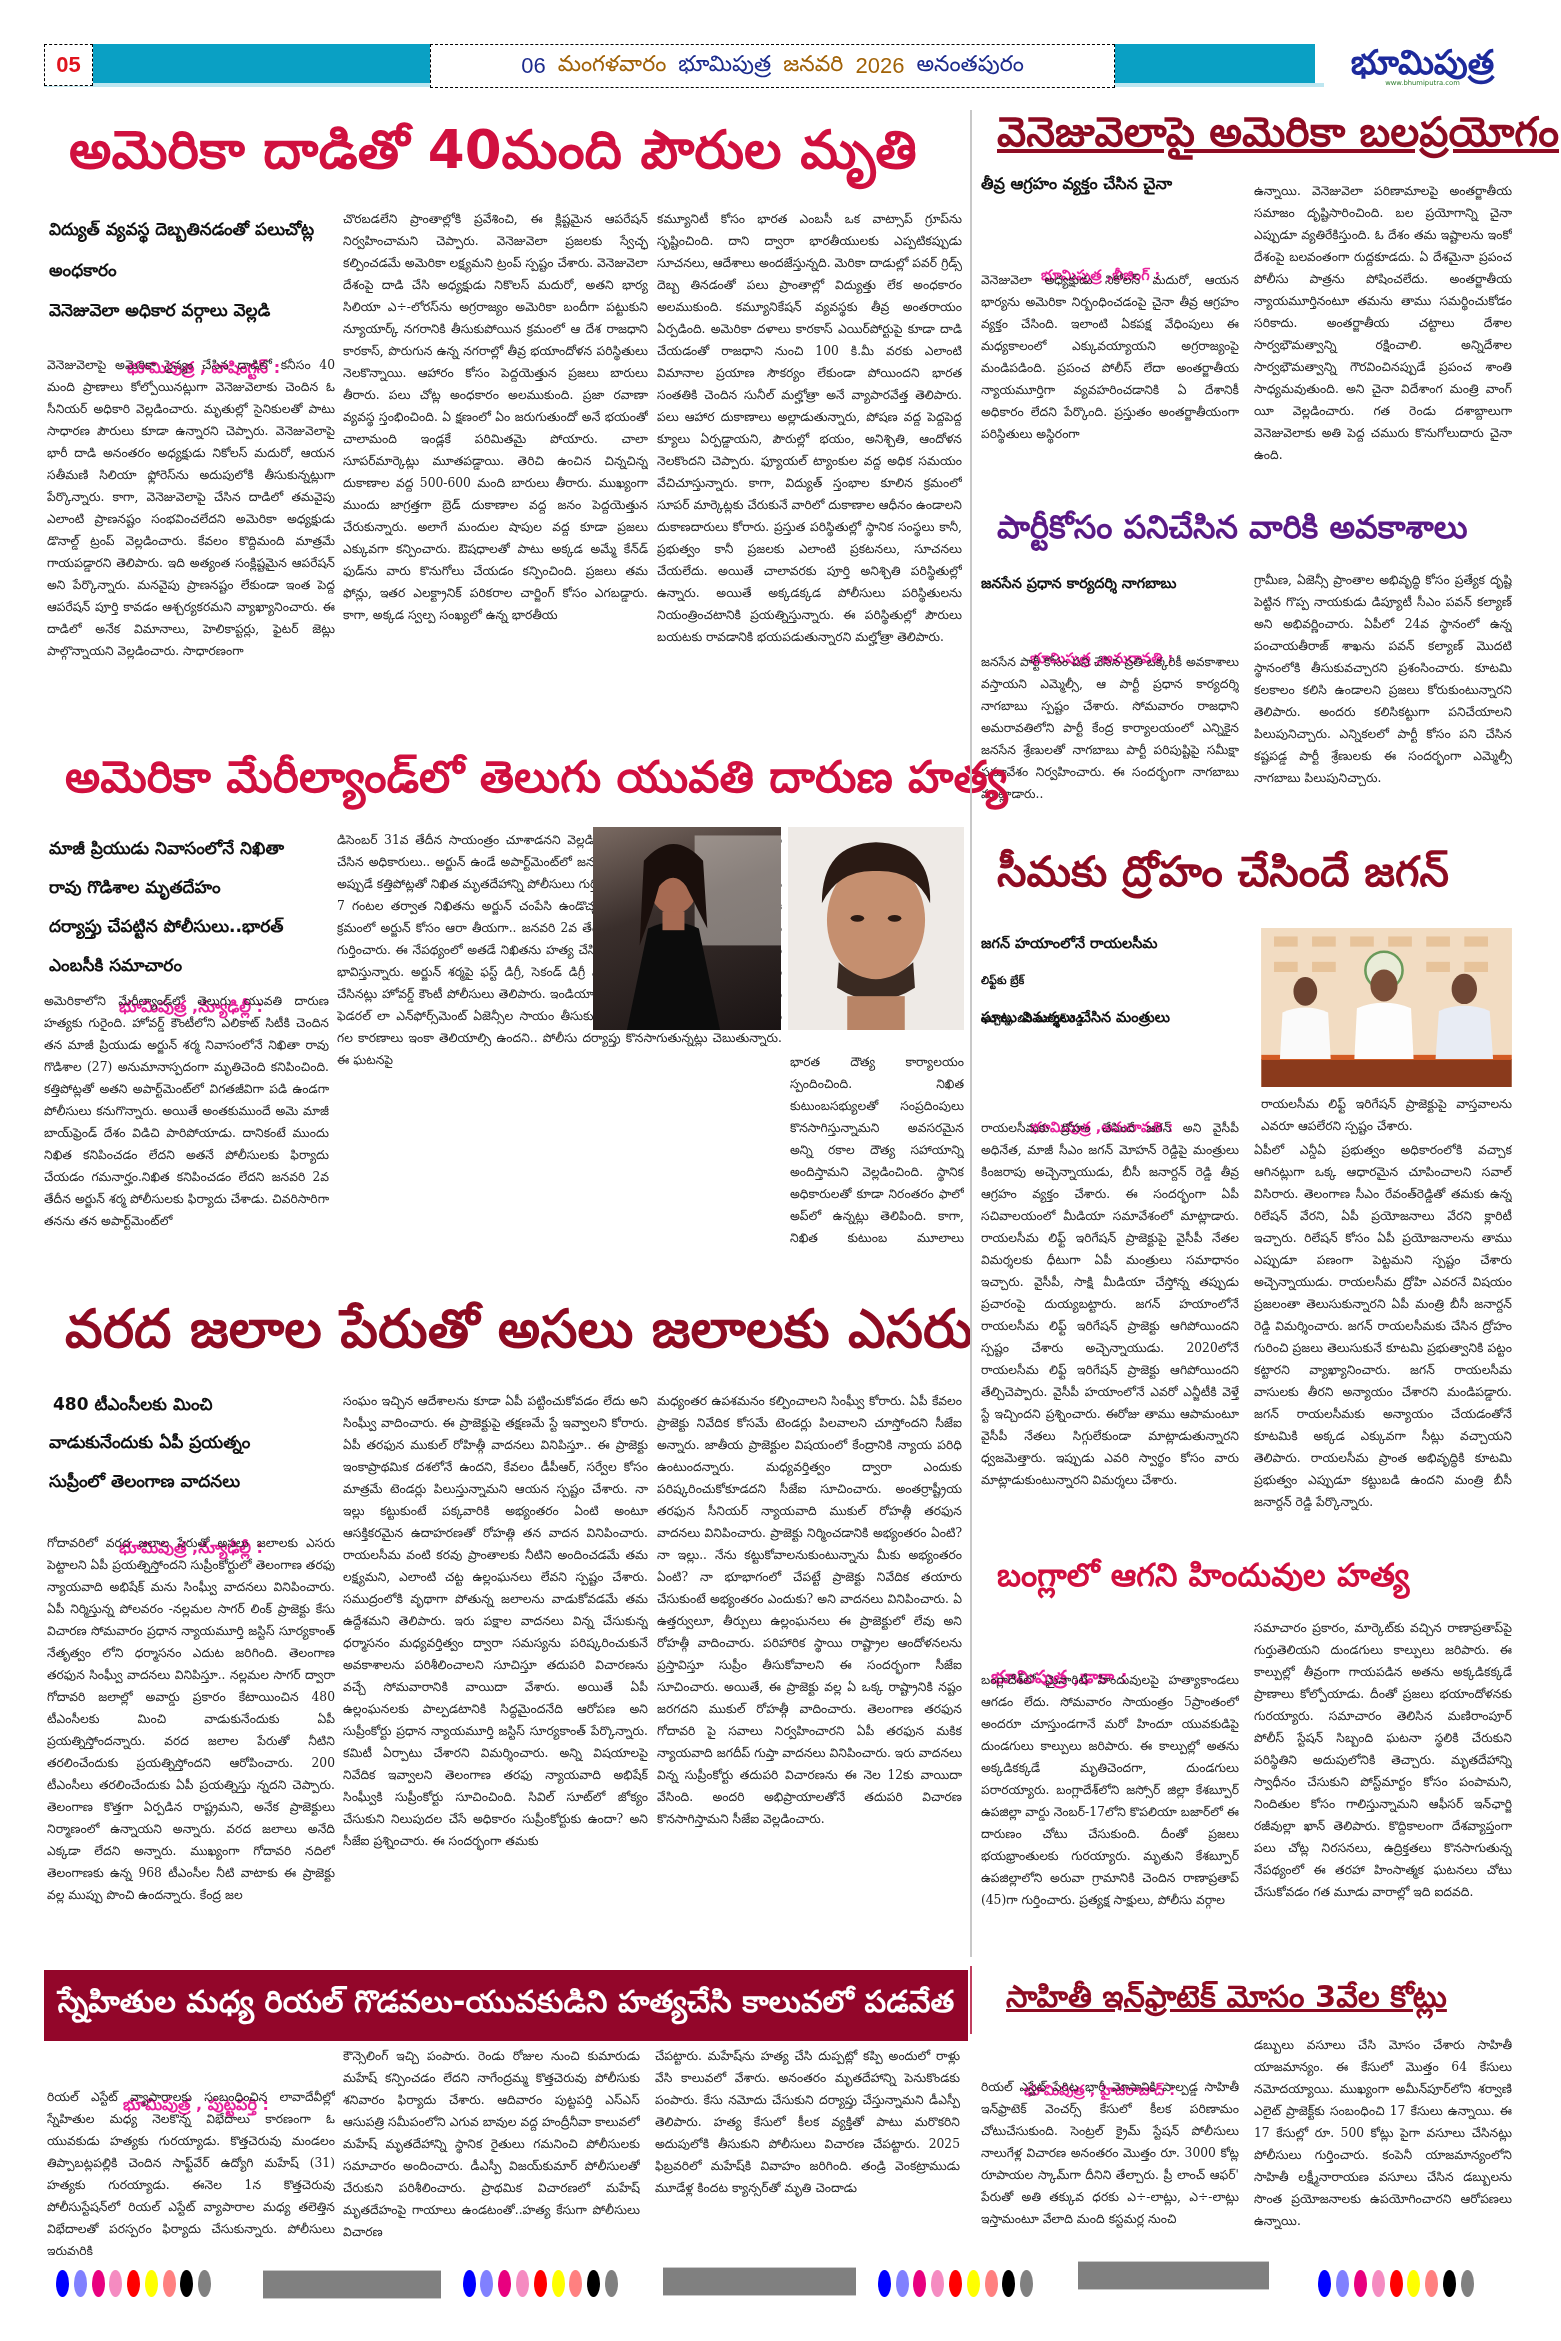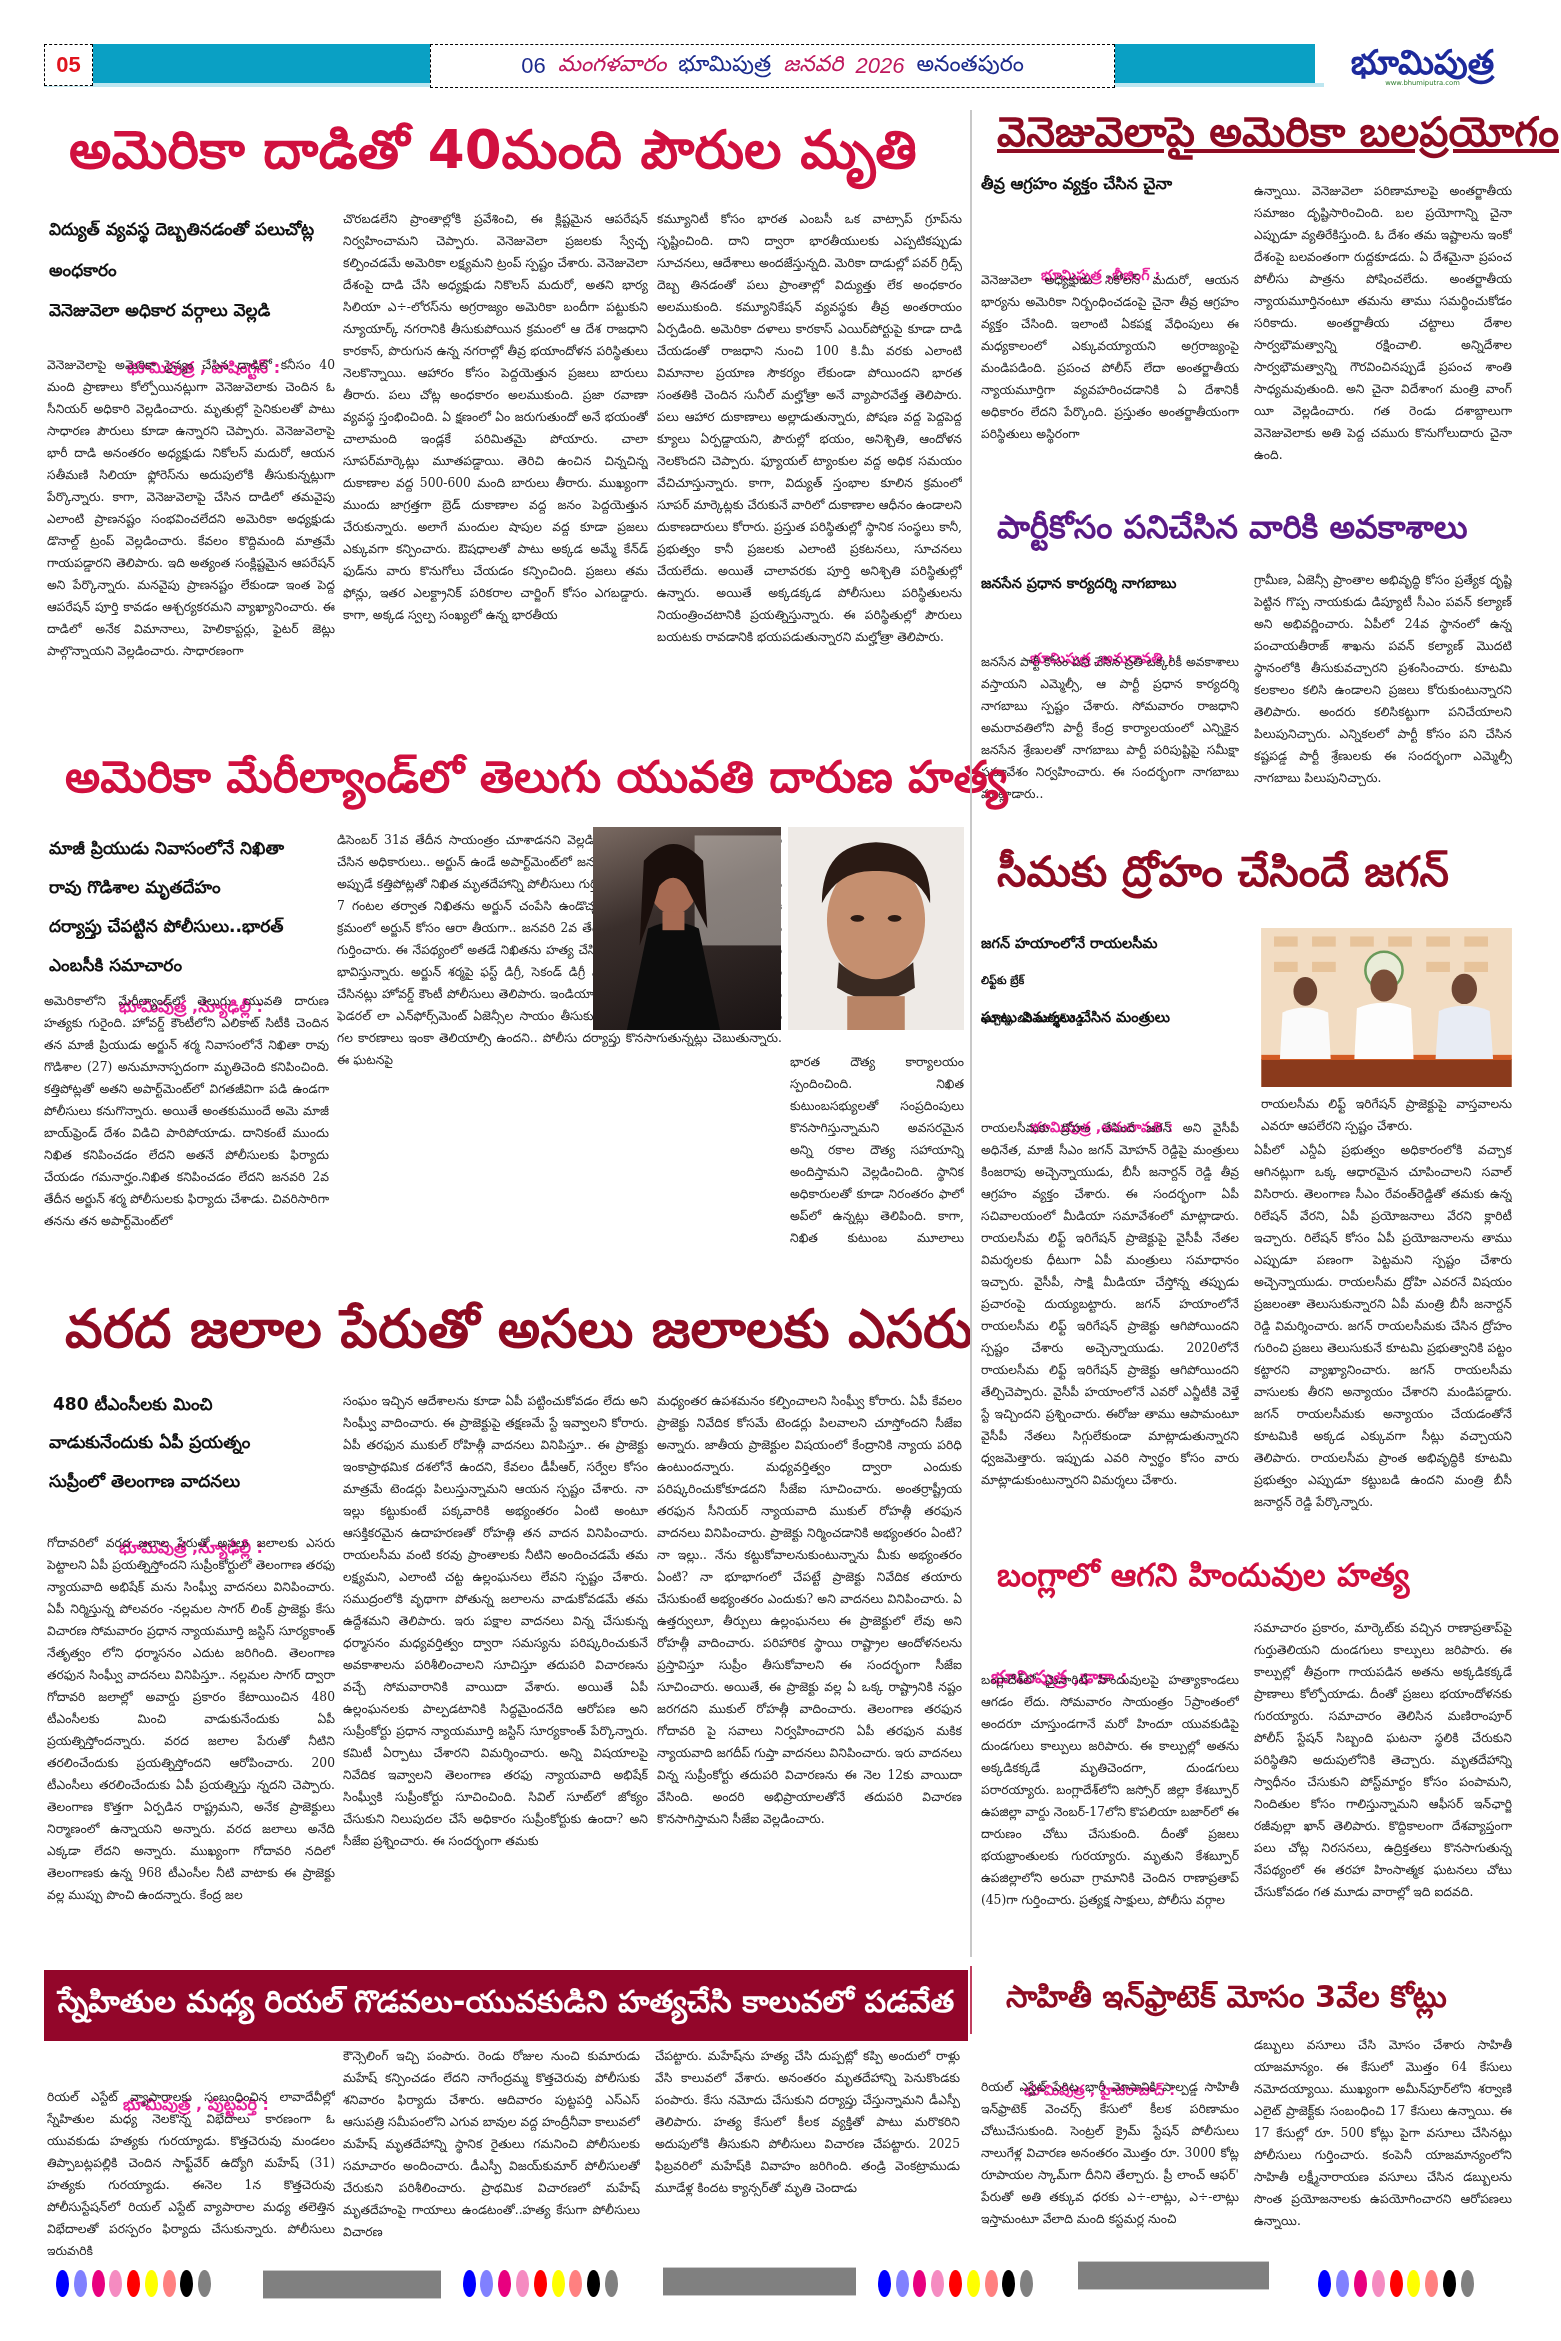--- a/index.html
+++ b/index.html
@@ -7,21 +7,21 @@
          font-family:"DejaVu Sans", sans-serif; color:#222; }
   
   .mast-bar { position:absolute; left:44px; top:44px; width:1271px; height:39px; background:#0aa0c4; }
   .mast-light { position:absolute; left:44px; top:83px; width:1474px; height:4.2px; background:#bde6f0; }
   .pageno { position:absolute; left:44px; top:44px; width:49px; height:42px; background:#fff;
             border:1.7px dashed #000; box-sizing:border-box; color:#e0141e; font:bold 22px "Liberation Sans", sans-serif;
             display:flex; align-items:center; justify-content:center; }
   .dateline { position:absolute; left:430px; top:44px; width:685px; height:44px; background:#fff;
               border:1.7px dashed #000; box-sizing:border-box; display:flex; align-items:center; justify-content:center;
               gap:12px; font:22px "Liberation Sans", sans-serif; }
-  .dl-blue { color:#1b2a8c; } .dl-red { color:#be185d;font-style:italic; }
+  .dl-blue { color:#1b2a8c; } .dl-red { color:#a16207; }
   .logo { position:absolute; left:1324px; top:44px; width:197px; height:44px; background:#fff;
           display:flex; flex-direction:column; align-items:center; justify-content:center; }
   .logo-main { font:bold 34px "DejaVu Sans", sans-serif; color:#1d2a9c; line-height:34px; }
   .logo-sub { font:6.8px "DejaVu Sans", sans-serif; color:#2a7a2a; }
 
   .headline { position:absolute; font-family:"DejaVu Sans", sans-serif; font-weight:bold; white-space:nowrap;margin-left:16px; }
   .h-red { color:#d0103f; }
   .h-maroon { color:#8e0c23; }
   .h-purple { color:#5a1a86; }
   .subhead { position:absolute; font:bold 17px "DejaVu Sans", sans-serif; color:#111; line-height:39px; }
@@ -154,21 +154,21 @@
 <div class="dateline-loc" style="left:991px;top:1623px;font-size:18px;">భూమిపుత్ర ,ఢాకా :</div>
 <div class="col" style="left:981px;top:1669px;width:258px;height:288px;overflow:hidden;">బంగ్లాదేశ్‌లో మైనారిటీ హిందువులపై హత్యాకాండలు ఆగడం లేదు. సోమవారం సాయంత్రం 5ప్రాంతంలో అందరూ చూస్తుండగానే మరో హిందూ యువకుడిపై దుండగులు కాల్పులు జరిపారు. ఈ కాల్పుల్లో అతను అక్కడికక్కడే మృతిచెందగా, దుండగులు పరారయ్యారు. బంగ్లాదేశ్‌లోని జస్సోర్ జిల్లా కేశబ్పూర్ ఉపజిల్లా వార్డు నెంబర్-17లోని కొపలియా బజార్‌లో ఈ దారుణం చోటు చేసుకుంది. దీంతో ప్రజలు భయభ్రాంతులకు గురయ్యారు. మృతుని కేశబ్పూర్ ఉపజిల్లాలోని అరువా గ్రామానికి చెందిన రాణాప్రతాప్ (45)గా గుర్తించారు. ప్రత్యక్ష సాక్షులు, పోలీసు వర్గాల</div>
 <div class="col" style="left:1254px;top:1617px;width:258px;height:341px;overflow:hidden;">సమాచారం ప్రకారం, మార్కెట్‌కు వచ్చిన రాణాప్రతాప్‌పై గుర్తుతెలియని దుండగులు కాల్పులు జరిపారు. ఈ కాల్పుల్లో తీవ్రంగా గాయపడిన అతను అక్కడికక్కడే ప్రాణాలు కోల్పోయాడు. దీంతో ప్రజలు భయాందోళనకు గురయ్యారు. సమాచారం తెలిసిన మణిరాంపూర్ పోలీస్ స్టేషన్ సిబ్బంది ఘటనా స్థలికి చేరుకుని పరిస్థితిని అదుపులోనికి తెచ్చారు. మృతదేహాన్ని స్వాధీనం చేసుకుని పోస్ట్‌మార్టం కోసం పంపామని, నిందితుల కోసం గాలిస్తున్నామని ఆఫీసర్ ఇన్‌ఛార్జి రజీవుల్లా ఖాన్ తెలిపారు. కొద్దికాలంగా దేశవ్యాప్తంగా పలు చోట్ల నిరసనలు, ఉద్రిక్తతలు కొనసాగుతున్న నేపథ్యంలో ఈ తరహా హింసాత్మక ఘటనలు చోటు చేసుకోవడం గత మూడు వారాల్లో ఇది ఐదవది.</div>
 
 <div class="banner">స్నేహితుల మధ్య రియల్ గొడవలు-యువకుడిని హత్యచేసి కాలువలో పడవేత</div>
 <div class="dateline-loc" style="left:123px;top:2052px;">భూమిపుత్ర , పుట్టపర్తి :</div>
 <div class="col" style="left:47px;top:2086px;width:288px;height:169px;overflow:hidden;">రియల్ ఎస్టేట్ వ్యాపారాలకు సంబంధించిన లావాదేవీల్లో స్నేహితుల మధ్య నెలకొన్న విభేదాలు కారణంగా ఓ యువకుడు హత్యకు గురయ్యాడు. కొత్తచెరువు మండలం తిప్పాబట్లపల్లికి చెందిన సాఫ్ట్‌వేర్ ఉద్యోగి మహేష్ (31) హత్యకు గురయ్యాడు. ఈనెల 1న కొత్తచెరువు పోలీసుస్టేషన్‌లో రియల్ ఎస్టేట్ వ్యాపారాల మధ్య తలెత్తిన విభేదాలతో పరస్పరం ఫిర్యాదు చేసుకున్నారు. పోలీసులు ఇరువురికి</div>
 <div class="col" style="left:343px;top:2045px;width:297px;height:210px;overflow:hidden;">కౌన్సెలింగ్ ఇచ్చి పంపారు. రెండు రోజుల నుంచి కుమారుడు మహేష్ కన్పించడం లేదని నాగేంద్రమ్మ కొత్తచెరువు పోలీసుకు శనివారం ఫిర్యాదు చేశారు. ఆదివారం పుట్టపర్తి ఎస్ఎస్ ఆసుపత్రి సమీపంలోని ఎగువ బావుల వద్ద హంద్రీనీవా కాలువలో మహేష్ మృతదేహాన్ని స్థానిక రైతులు గమనించి పోలీసులకు సమాచారం అందించారు. డీఎస్పీ విజయ్‌కుమార్ పోలీసులతో చేరుకుని పరిశీలించారు. ప్రాథమిక విచారణలో మహేష్ మృతదేహంపై గాయాలు ఉండటంతో..హత్య కేసుగా పోలీసులు విచారణ</div>
 <div class="col" style="left:655px;top:2045px;width:305px;height:210px;overflow:hidden;">చేపట్టారు. మహేష్‌ను హత్య చేసి దుప్పట్లో కప్పి అందులో రాళ్లు వేసి కాలువలో వేశారు. అనంతరం మృతదేహాన్ని పెనుకొండకు పంపారు. కేసు నమోదు చేసుకుని దర్యాప్తు చేస్తున్నామని డీఎస్పీ తెలిపారు. హత్య కేసులో కీలక వ్యక్తితో పాటు మరొకరిని అదుపులోకి తీసుకుని పోలీసులు విచారణ చేపట్టారు. 2025 ఫిబ్రవరిలో మహేష్‌కి వివాహం జరిగింది. తండ్రి వెంకట్రాముడు మూడేళ్ల కిందట క్యాన్సర్‌తో మృతి చెందాడు</div>
 
-<div class="headline h-maroon" style="left:990px;top:1979px;font-size:30.5px;">సాహితీ ఇన్‌ఫ్రాటెక్ మోసం 3వేల కోట్లు</div>
+<div class="headline h-maroon" style="left:990px;top:1979px;font-size:30.5px;text-decoration:underline;">సాహితీ ఇన్‌ఫ్రాటెక్ మోసం 3వేల కోట్లు</div>
 <div class="dateline-loc" style="left:1024px;top:2039px;font-size:14.4px;">భూమిపుత్ర , హైదరాబాద్ :</div>
 <div class="col" style="left:981px;top:2076px;width:258px;height:180px;overflow:hidden;">రియల్ ఎస్టేట్ పేరిట భారీ మోసానికి పాల్పడ్డ సాహితీ ఇన్‌ఫ్రాటెక్ వెంచర్స్ కేసులో కీలక పరిణామం చోటుచేసుకుంది. సెంట్రల్ క్రైమ్ స్టేషన్ పోలీసులు నాలుగేళ్ల విచారణ అనంతరం మొత్తం రూ. 3000 కోట్ల రూపాయల స్కామ్‌గా దీనిని తేల్చారు. ప్రీ లాంచ్ ఆఫర్' పేరుతో అతి తక్కువ ధరకు ఎ÷-లాట్లు, ఎ÷-లాట్లు ఇస్తామంటూ వేలాది మంది కస్టమర్ల నుంచి</div>
 <div class="col" style="left:1254px;top:2034px;width:258px;height:222px;overflow:hidden;">డబ్బులు వసూలు చేసి మోసం చేశారు సాహితీ యాజమాన్యం. ఈ కేసులో మొత్తం 64 కేసులు నమోదయ్యాయి. ముఖ్యంగా అమీన్‌పూర్‌లోని శర్వాణి ఎలైట్ ప్రాజెక్ట్‌కు సంబంధించి 17 కేసులు ఉన్నాయి. ఈ 17 కేసుల్లో రూ. 500 కోట్లు పైగా వసూలు చేసినట్లు పోలీసులు గుర్తించారు. కంపెనీ యాజమాన్యంలోని సాహితీ లక్ష్మీనారాయణ వసూలు చేసిన డబ్బులను సొంత ప్రయోజనాలకు ఉపయోగించారని ఆరోపణలు ఉన్నాయి.</div>
 
 <div class="vline" style="left:970px;top:110px;height:1847px;"></div>
 <div class="vline" style="left:970px;top:1966px;height:68px;background:#c04060;"></div>
 
 <div id="footer">
     <div class="footer-dot" style="left: 56px; top: 2270px; background: rgb(0, 0, 255);"></div>
     <div class="footer-dot" style="left: 74px; top: 2270px; background: rgb(128, 128, 255);"></div>

